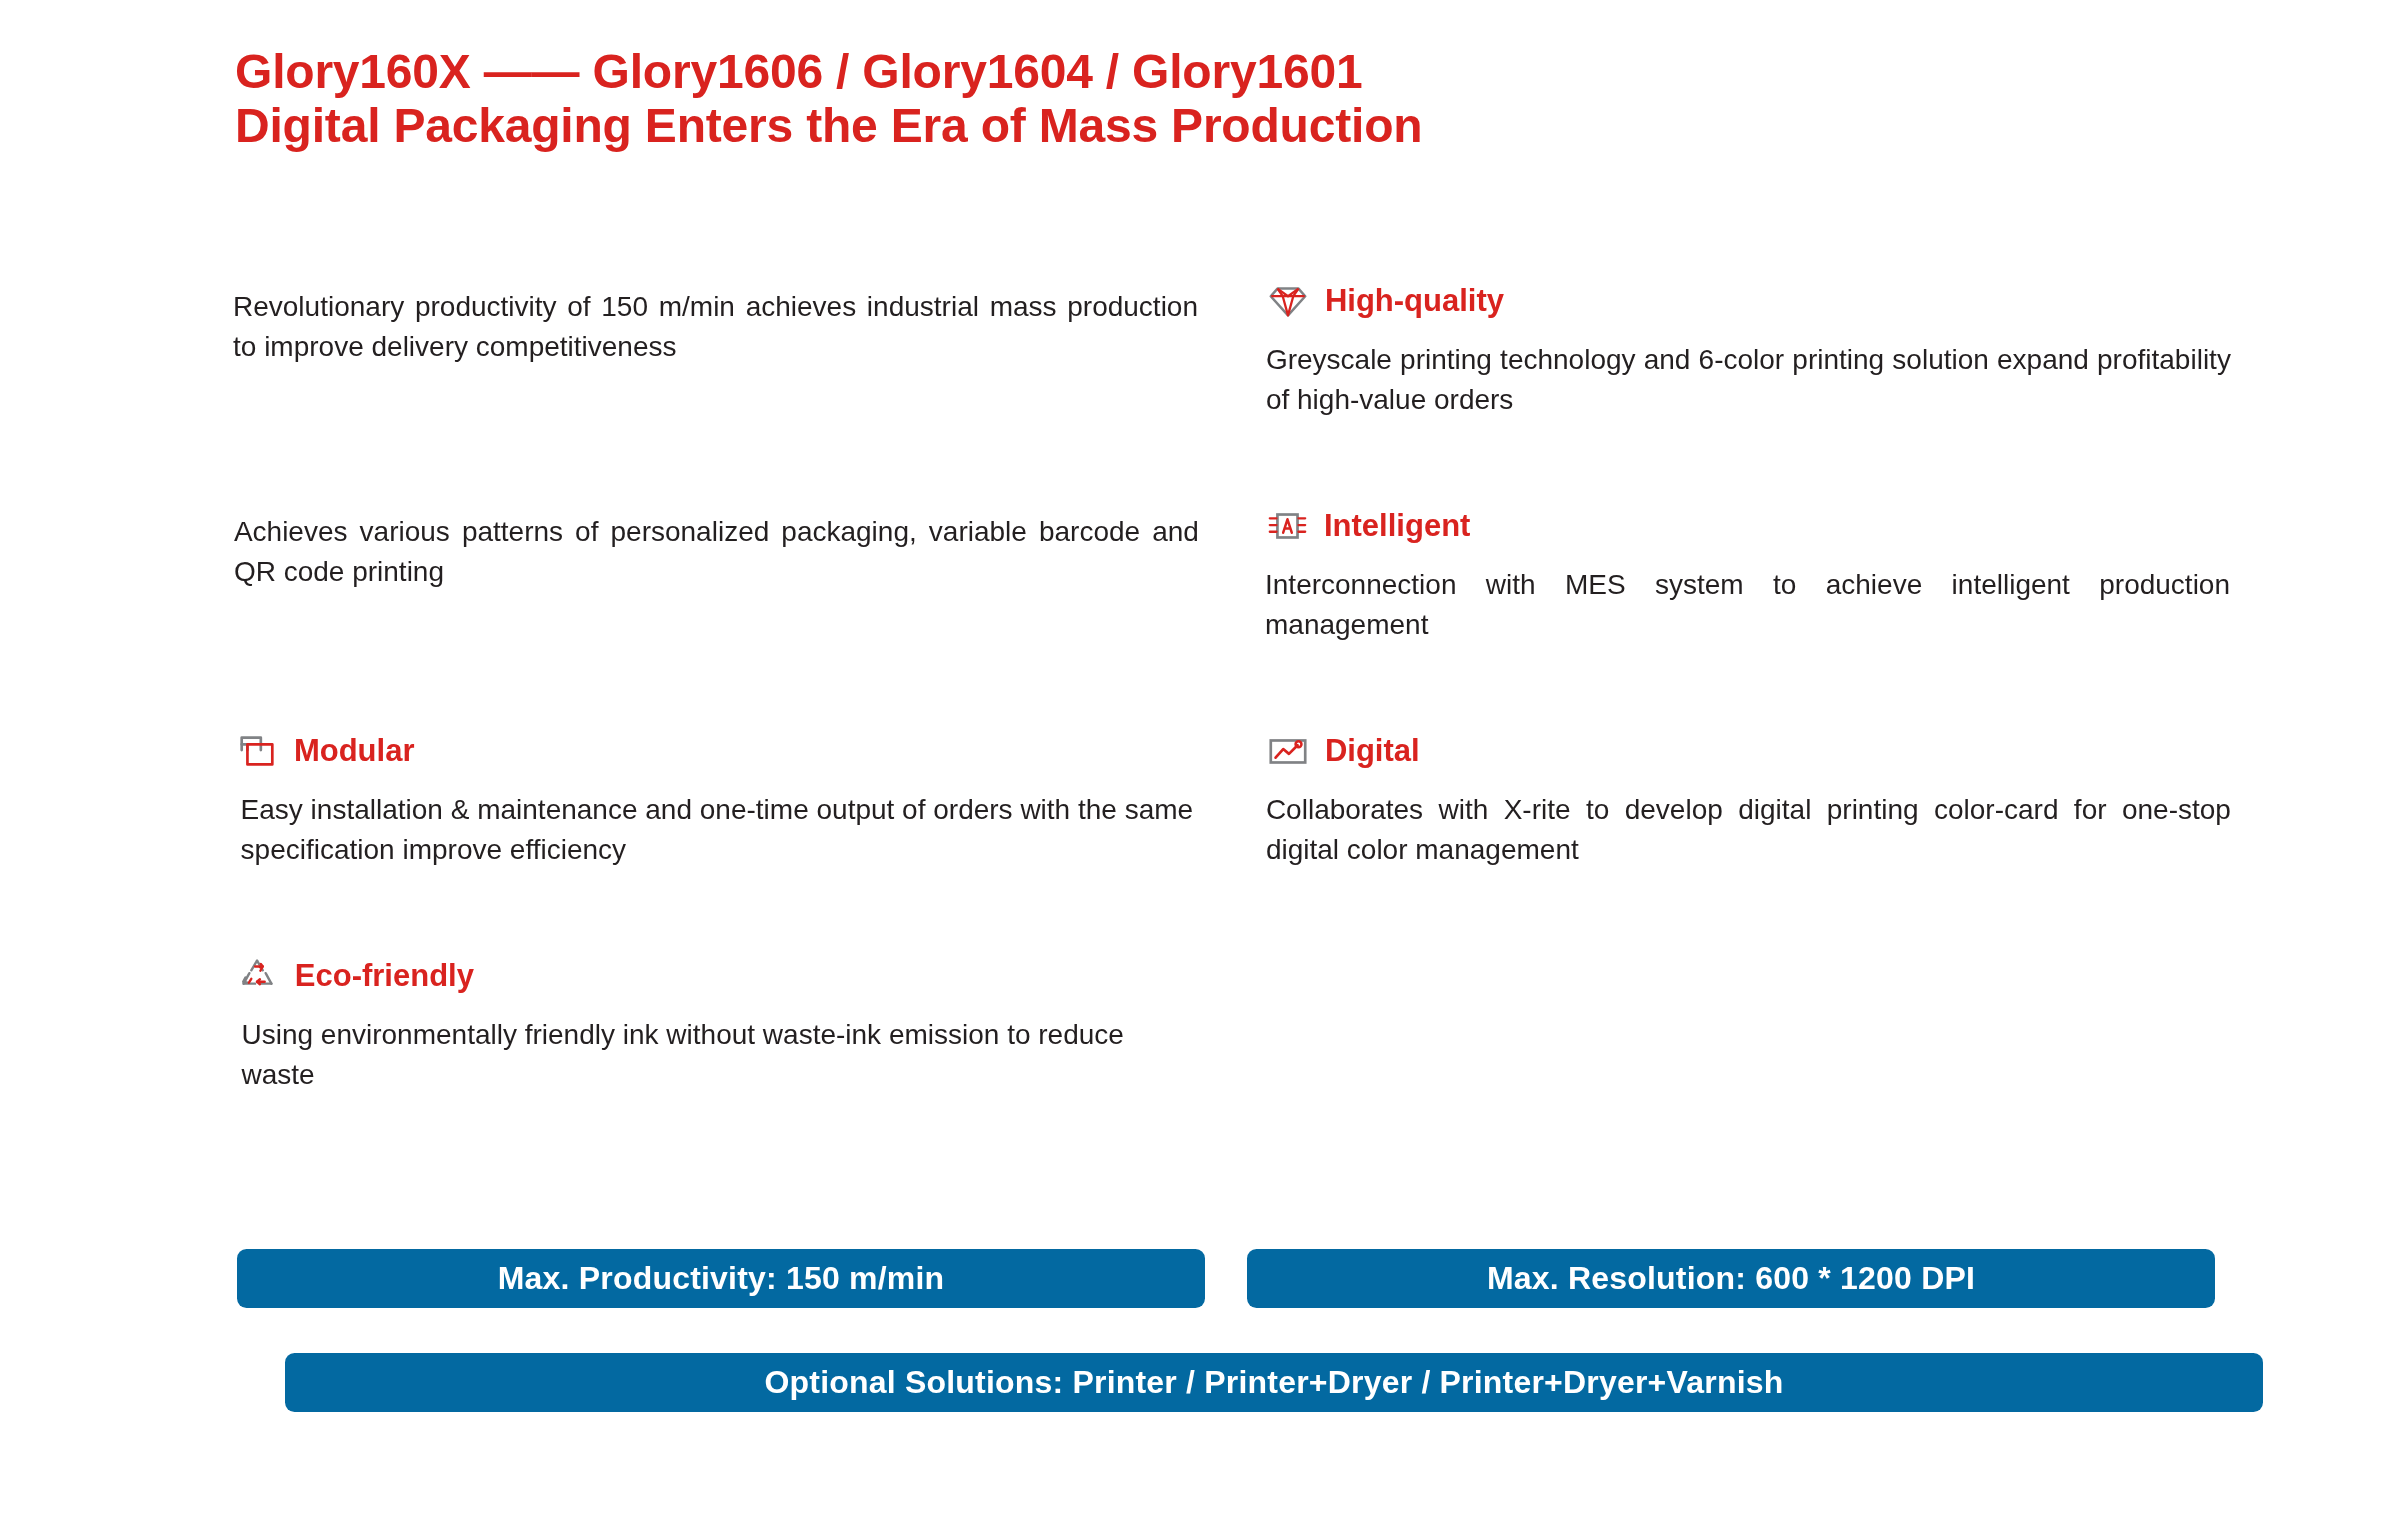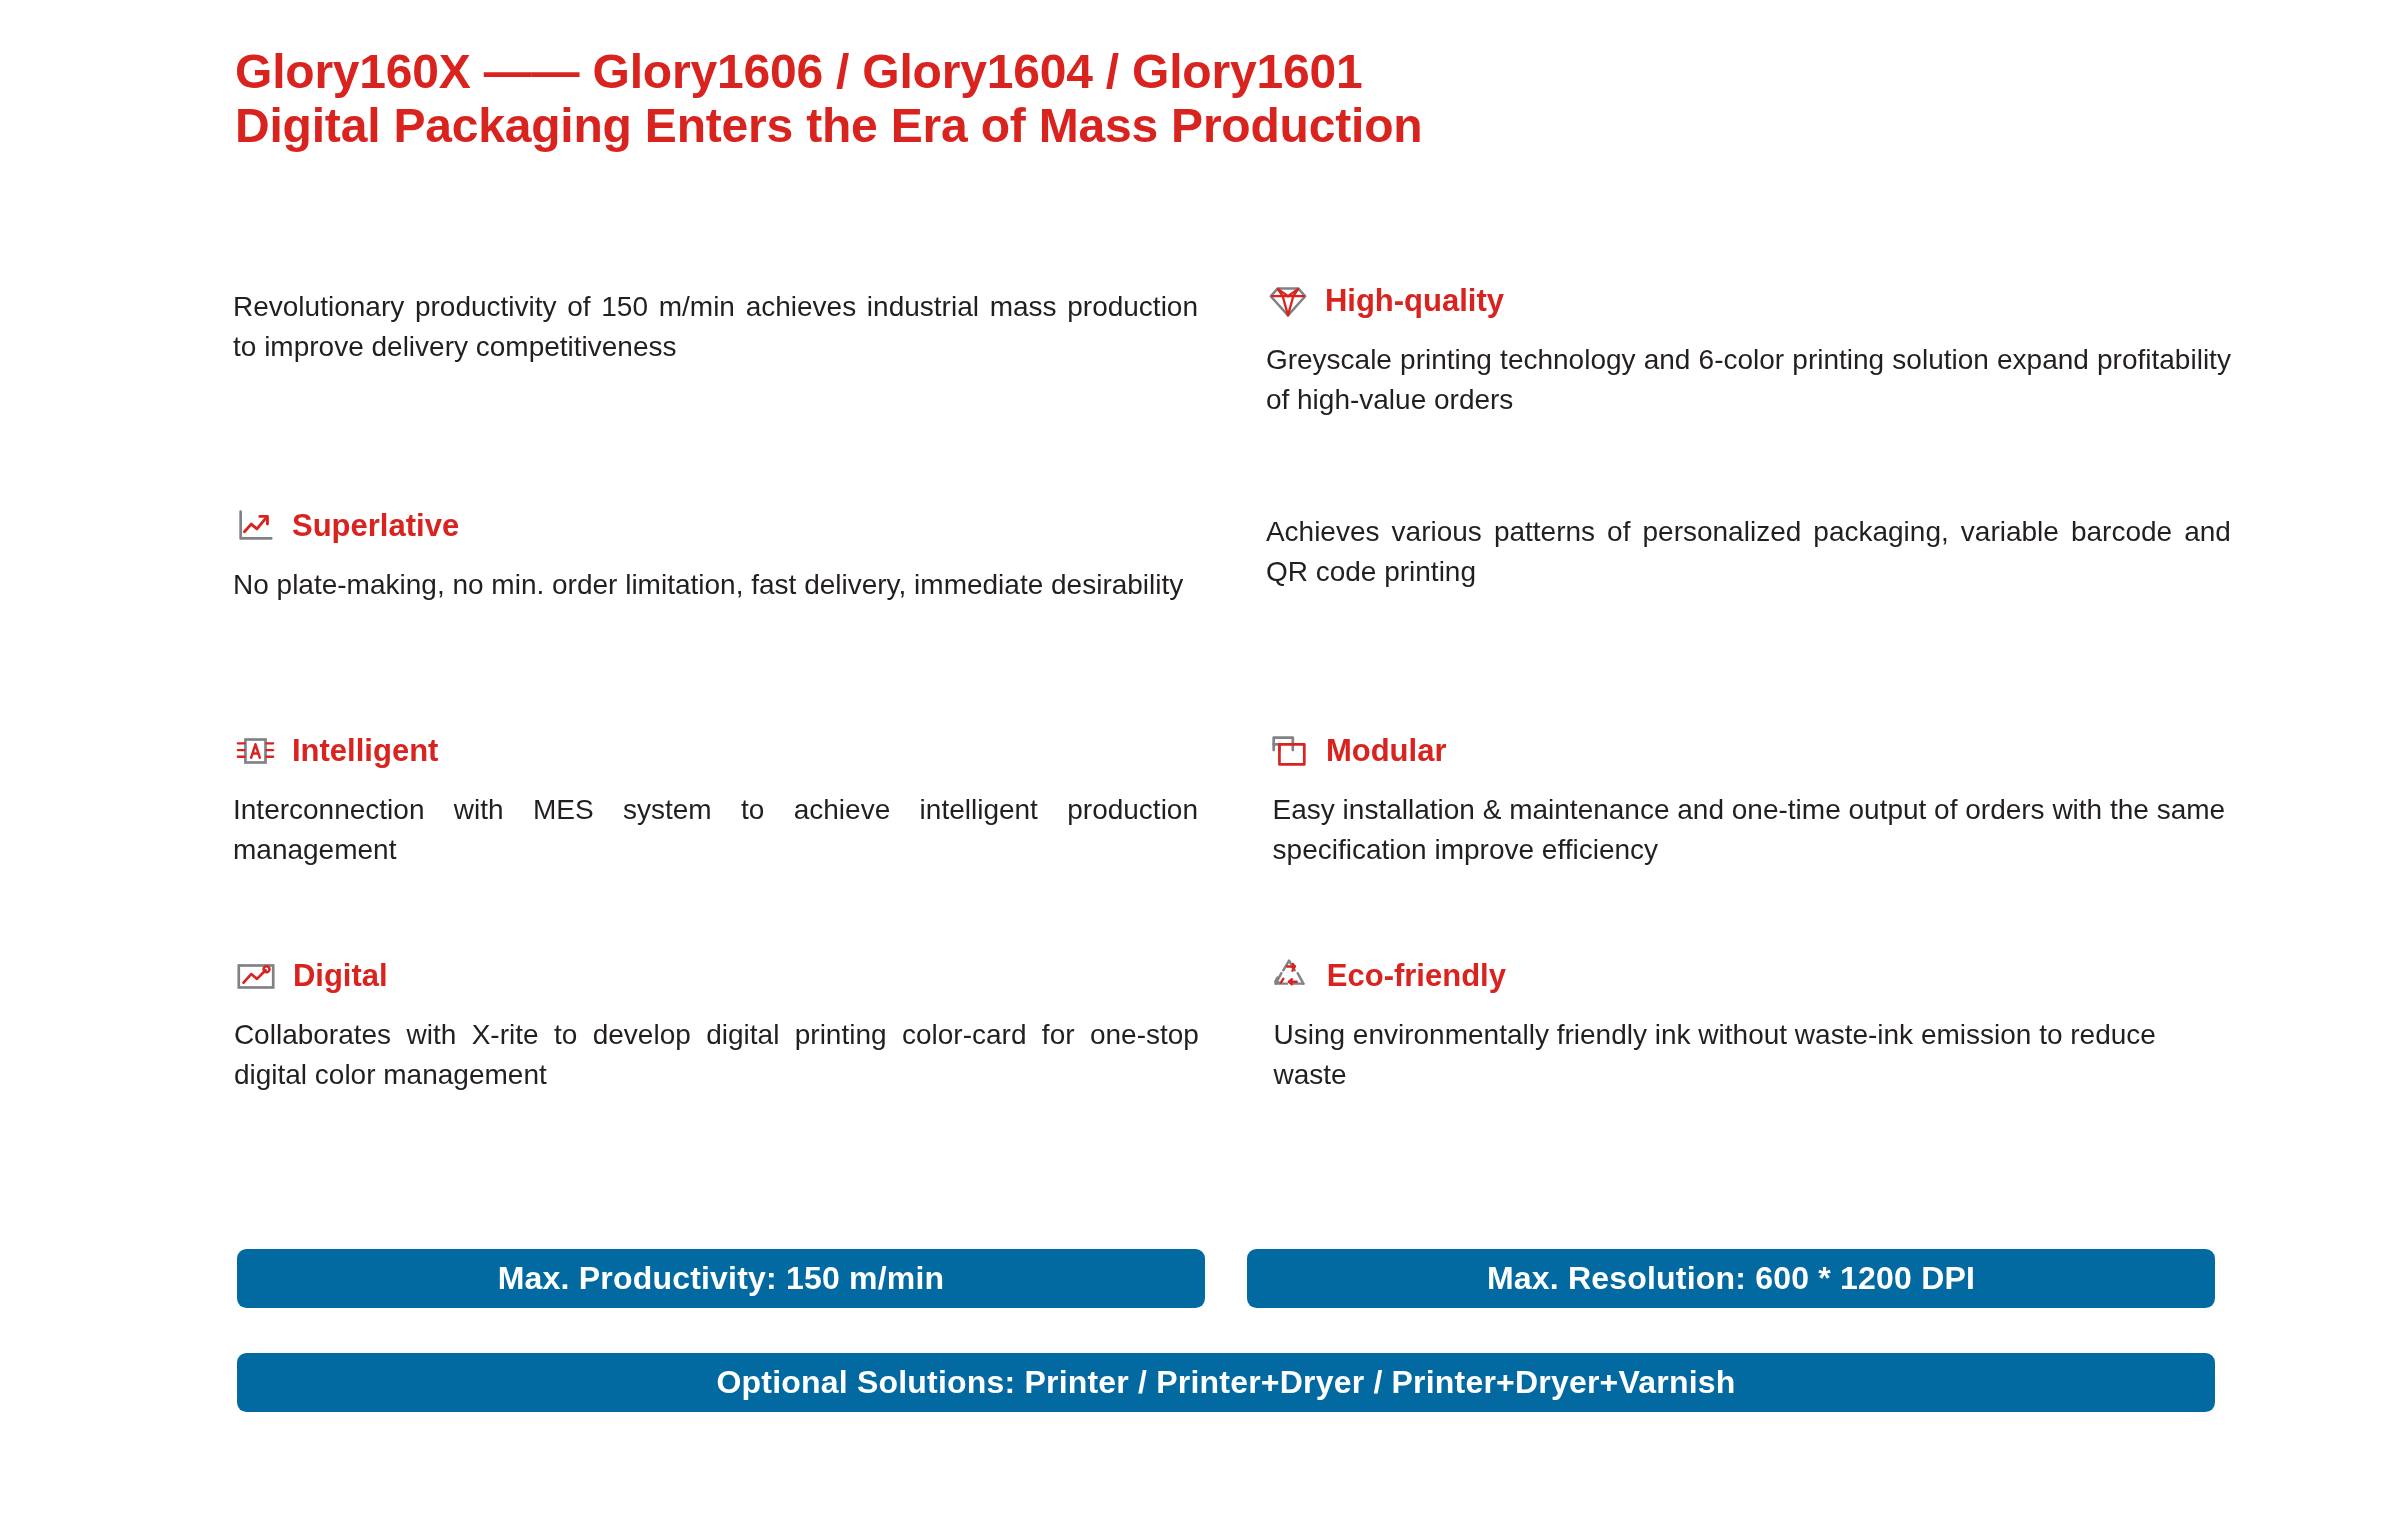--- a/index.html
+++ b/index.html
@@ -110,21 +110,21 @@
     font-size: 32px;
     border-radius: 9.5px;
     height: 59px;
     display: flex;
     align-items: center;
     justify-content: center;
     letter-spacing: 0.2px;
     white-space: nowrap;
   }
   .banner.half { flex: 1 1 0; }
-  .banner.full { width: 100%; margin-top: 45px; }
+  .banner.full { width: 100%; margin-top: 45px; margin-left: 48px; }
 </style>
 </head>
 <body>
 
 <div class="slide">
 
   <div class="title-block">
     <div class="title-line">Glory160X —— Glory1606 / Glory1604 / Glory1601</div>
     <div class="title-line">Digital Packaging Enters the Era of Mass Production</div>
   </div>
@@ -143,33 +143,20 @@
             <path d="M5.5 18 H40.5" fill="none" stroke="#d9231f" stroke-width="2.4"></path>
             <path d="M12 10 L17.5 18 L23 38 L28.5 18 L34 10" fill="none" stroke="#d9231f" stroke-width="2.4" stroke-linejoin="round"></path>
             <path d="M12 10 L23 18 L34 10" fill="none" stroke="#d9231f" stroke-width="2.4" stroke-linejoin="round"></path>
           </svg>
         </span>
         <span class="feat-title">High-quality</span>
       </div>
       <div class="feat-body">Greyscale printing technology and 6-color printing solution expand profitability of high-value orders</div>
     </div>
 
-    <div class="feature col-left">
-      <div class="feat-head">
-        <span class="feat-icon">
-          <svg width="44" height="44" viewBox="0 0 46 46">
-            <path d="M8 8 V36 H40" fill="none" stroke="#808285" stroke-width="2.8" stroke-linecap="round" stroke-linejoin="round"></path>
-            <path d="M12 29 L19 21 L25 26 L35 14" fill="none" stroke="#d9231f" stroke-width="3" stroke-linecap="round" stroke-linejoin="round"></path>
-            <path d="M28 13 H36 V21" fill="none" stroke="#d9231f" stroke-width="3" stroke-linecap="round" stroke-linejoin="round"></path>
-          </svg>
-        </span>
-        <span class="feat-title">Superlative</span>
-      </div>
-      <div class="feat-body">No plate-making, no min. order limitation, fast delivery, immediate desirability</div>
-    </div>
 
     <div class="feature col-right">
       <div class="feat-body">Achieves various patterns of personalized packaging, variable barcode and QR code printing</div>
     </div>
 
     <div class="feature col-left">
       <div class="feat-head">
         <span class="feat-icon">
           <svg width="44" height="44" viewBox="0 0 46 46">
             <rect x="13" y="11" width="21" height="24" fill="none" stroke="#808285" stroke-width="2.8"></rect>

